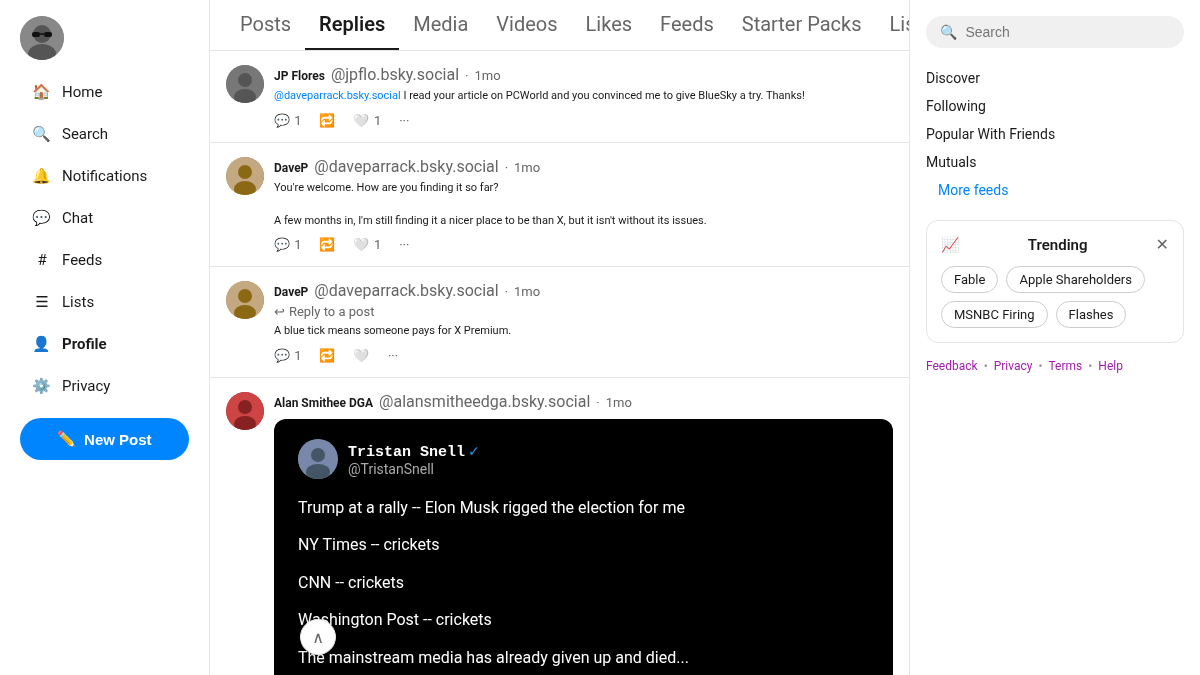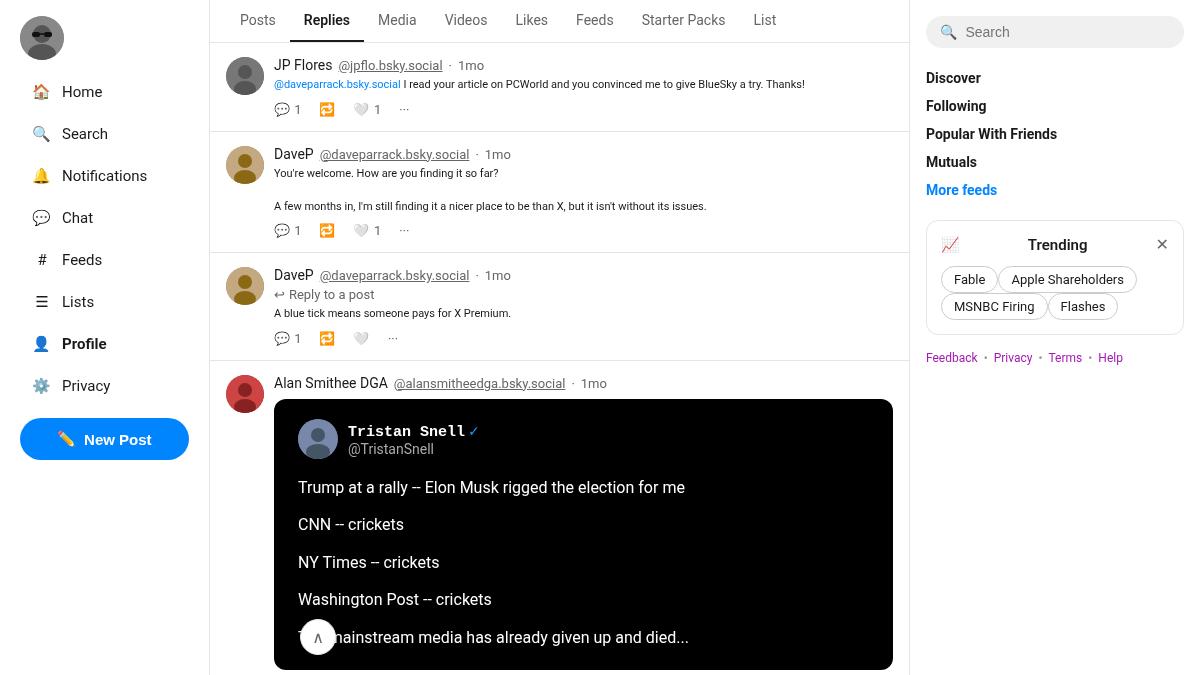--- a/index.html
+++ b/index.html
@@ -10,30 +10,30 @@
     .sidebar-logo { width: 44px; height: 44px; border-radius: 50%; overflow: hidden; margin-bottom: 10px; background: #888; display: flex; align-items: center; justify-content: center; }
     .sidebar-logo svg { width: 44px; height: 44px; }
     .sidebar-item { display: flex; align-items: center; gap: 10px; padding: 10px 12px; border-radius: 24px; cursor: pointer; color: #1a1a1a; text-decoration: none; font-size: 15px; }
     .sidebar-item.active { font-weight: 700; }
     .sidebar-item .icon { width: 20px; height: 20px; display: flex; align-items: center; justify-content: center; flex-shrink: 0; }
     .new-post-btn { margin-top: 10px; background: #0085ff; color: #fff; border: none; border-radius: 24px; padding: 12px 20px; font-size: 15px; font-weight: 600; cursor: pointer; display: flex; align-items: center; gap: 8px; width: 100%; justify-content: center; }
 
     
     .main { flex: 1; overflow-y: auto; border-right: 1px solid #e5e5e5; }
     .tabs { display: flex; border-bottom: 1px solid #e5e5e5; padding: 0 16px; position: sticky; top: 0; background: rgba(255,255,255,0.9); z-index: 10; }
-    .tab { padding: 12px 14px; font-size: 14px; cursor: pointer; color: #666; border-bottom: 2px solid transparent; white-space: nowrap; }
+    .tab { padding: 12px 14px; font-size: 20px; cursor: pointer; color: #666; border-bottom: 2px solid transparent; white-space: nowrap; }
     .tab.active { color: #1a1a1a; font-weight: 600; border-bottom: 2px solid #1a1a1a; }
 
     
     .post { display: flex; gap: 10px; padding: 14px 16px; border-bottom: 1px solid #e5e5e5; }
     .avatar { width: 38px; height: 38px; border-radius: 50%; flex-shrink: 0; overflow: hidden; background: #ccc; display: flex; align-items: center; justify-content: center; }
     .post-content { flex: 1; min-width: 0; }
     .post-header { display: flex; align-items: baseline; gap: 6px; flex-wrap: wrap; margin-bottom: 4px; }
-    .post-name { font-weight: 400; font-size: 14px; }
-    .post-handle { color: #666; font-size: 13px; text-decoration: underline; }
+    .post-name { font-weight: 700; font-size: 12px; }
+    .post-handle { color: #666; font-size: 16px; }
     .post-time { color: #666; font-size: 13px; }
     .post-text { font-size: 11px; line-height: 1.5; margin-bottom: 8px; }
     .post-text .mention { color: #0085ff; }
     .post-actions { display: flex; gap: 18px; align-items: center; color: #666; }
     .post-action { display: flex; align-items: center; gap: 4px; font-size: 13px; cursor: pointer; }
     .post-reply-indicator { color: #666; font-size: 13px; margin-bottom: 4px; display: flex; align-items: center; gap: 4px; }
 
     
     .embedded-card { background: #000; border-radius: 12px; padding: 20px 24px; margin-top: 8px; color: #fff; }
     .embedded-header { display: flex; align-items: center; gap: 10px; margin-bottom: 16px; }
@@ -42,28 +42,28 @@
     .embedded-handle { color: #aaa; font-size: 14px; }
     .verified-badge { color: #1d9bf0; font-size: 16px; }
     .embedded-text { font-size: 16px; line-height: 1.6; color: #fff; }
 
     
     .right-sidebar { width: 290px; padding: 16px; flex-shrink: 0; overflow-y: auto; }
     .search-box { display: flex; align-items: center; gap: 8px; background: #f0f0f0; border-radius: 20px; padding: 8px 14px; margin-bottom: 16px; }
     .search-box input { border: none; background: transparent; outline: none; font-size: 14px; color: #1a1a1a; width: 100%; }
     .search-icon { color: #666; font-size: 14px; }
 
-    .feeds-section { margin-bottom: 16px; font-weight: bold; }
+    .feeds-section { margin-bottom: 16px; }
     .feeds-link { display: block; padding: 6px 0; color: #1a1a1a; font-size: 14px; cursor: pointer; }
-    .feeds-link.blue { color: #0085ff; }
+    .feeds-link.blue { color: #0085ff; margin-left: 12px; }
 
     .trending-section { border: 1px solid #e5e5e5; border-radius: 12px; padding: 14px; margin-bottom: 16px; }
     .trending-header { display: flex; justify-content: space-between; align-items: center; margin-bottom: 12px; font-weight: 600; font-size: 15px; }
     .close-btn { background: none; border: none; cursor: pointer; color: #666; font-size: 16px; }
-    .trending-tags { display: flex; flex-wrap: wrap; gap: 0; text-align: right; }
+    .trending-tags { display: flex; flex-wrap: wrap; gap: 8px; text-align: right; }
     .tag { border: 1px solid #ccc; border-radius: 16px; padding: 5px 12px; font-size: 13px; cursor: pointer; color: #1a1a1a; }
 
     .footer-links { display: flex; flex-wrap: wrap; gap: 6px; font-size: 12px; color: #666; }
     .footer-link { color: #a21caf; cursor: pointer; text-decoration: none; }
     .footer-sep { color: #999; }
 
     .scroll-to-top { position: absolute; bottom: 20px; left: 300px; width: 36px; height: 36px; border-radius: 50%; background: #fff; border: 1px solid #e5e5e5; display: flex; align-items: center; justify-content: center; cursor: pointer; box-shadow: 0 2px 6px rgba(0,0,0,0.15); color: #666; font-size: 16px; }
 
     
     .av-jp { background: linear-gradient(135deg, #888, #555); }
@@ -254,22 +254,22 @@
               <span>Tristan Snell</span>
               <span class="verified-badge">✓</span>
             </div>
             <div class="embedded-handle">
               <span>@TristanSnell</span>
             </div>
           </div>
         </div>
         <div class="embedded-text">
           <p style="margin-bottom:12px;">Trump at a rally -- Elon Musk rigged the election for me</p>
+          <p style="margin-bottom:12px;">NY Times -- crickets</p>
           <p style="margin-bottom:12px;">CNN -- crickets</p>
-          <p style="margin-bottom:12px;">NY Times -- crickets</p>
           <p style="margin-bottom:12px;">Washington Post -- crickets</p>
           <p>The mainstream media has already given up and died...</p>
         </div>
       </div>
     </div>
   </div>
 </div>
 
 <div class="right-sidebar">
   <div class="search-box">

